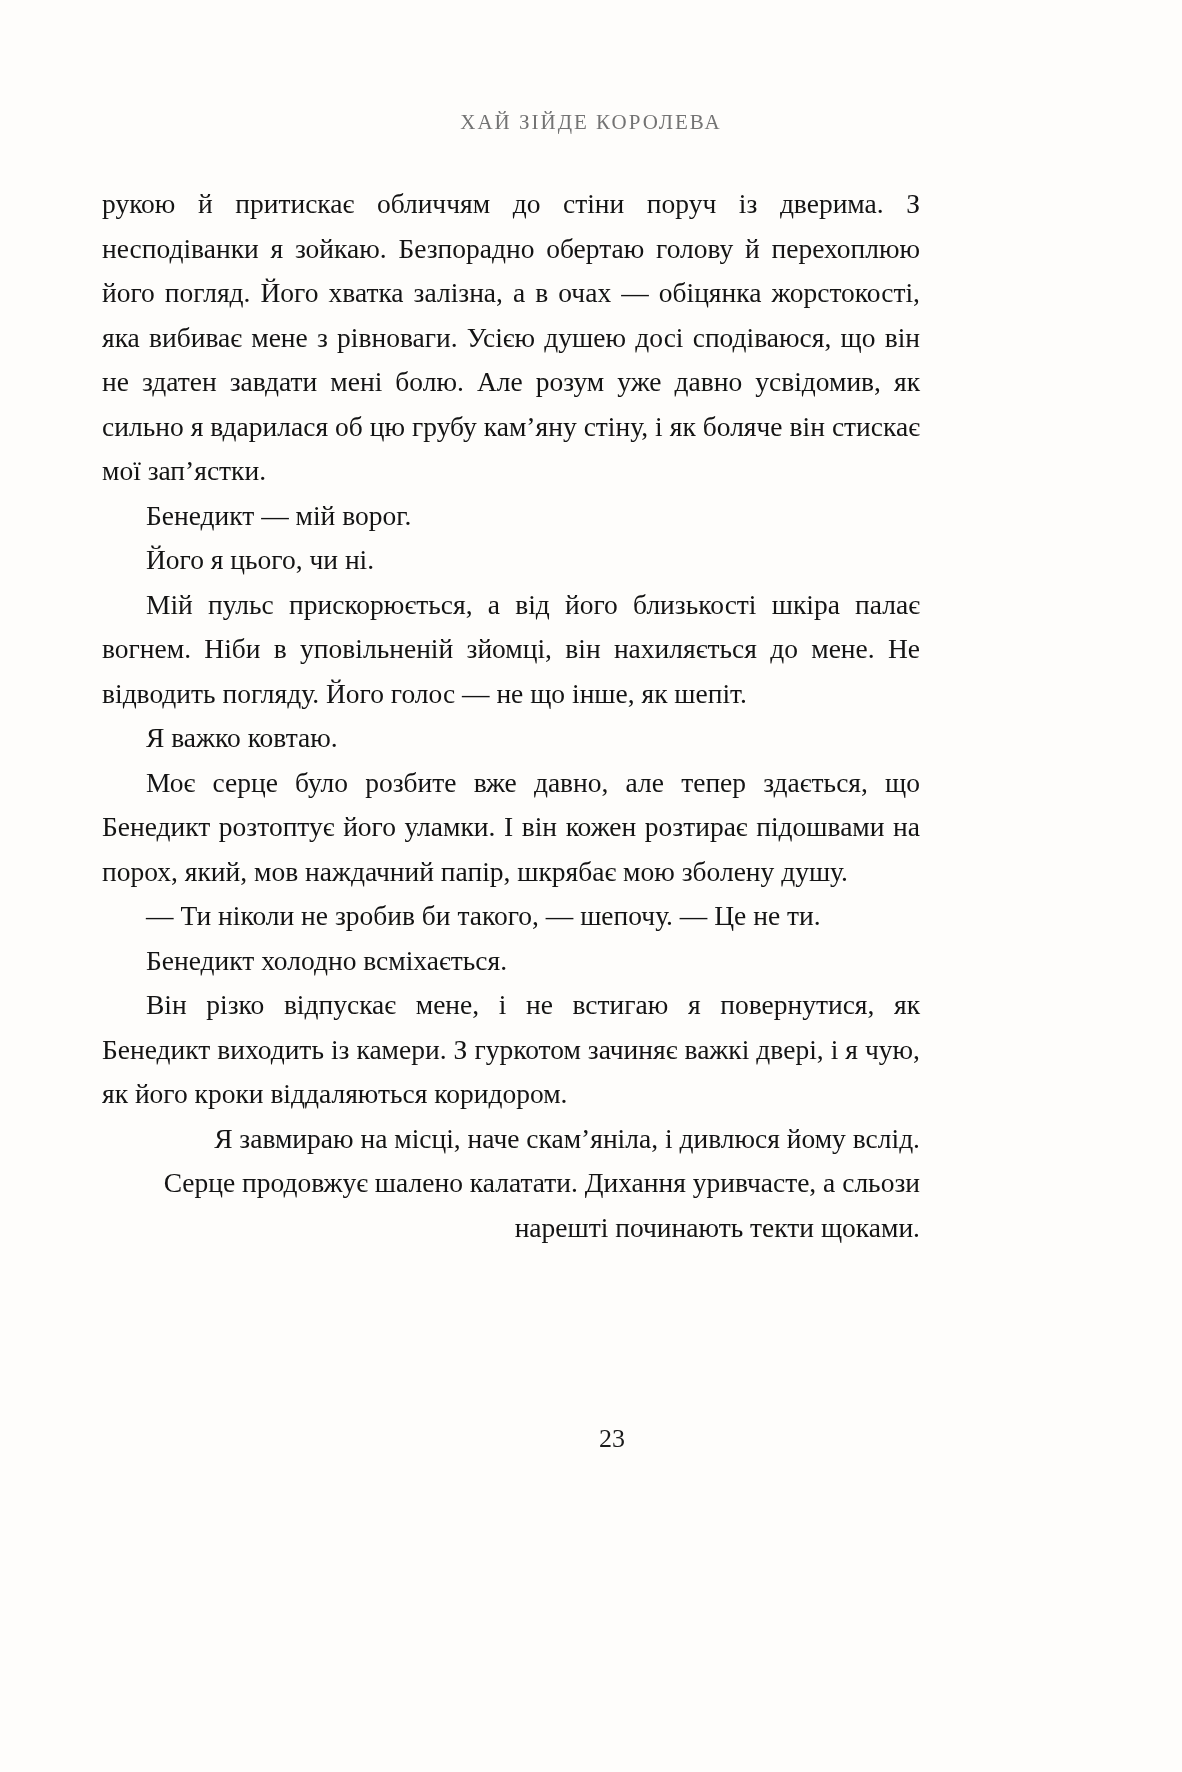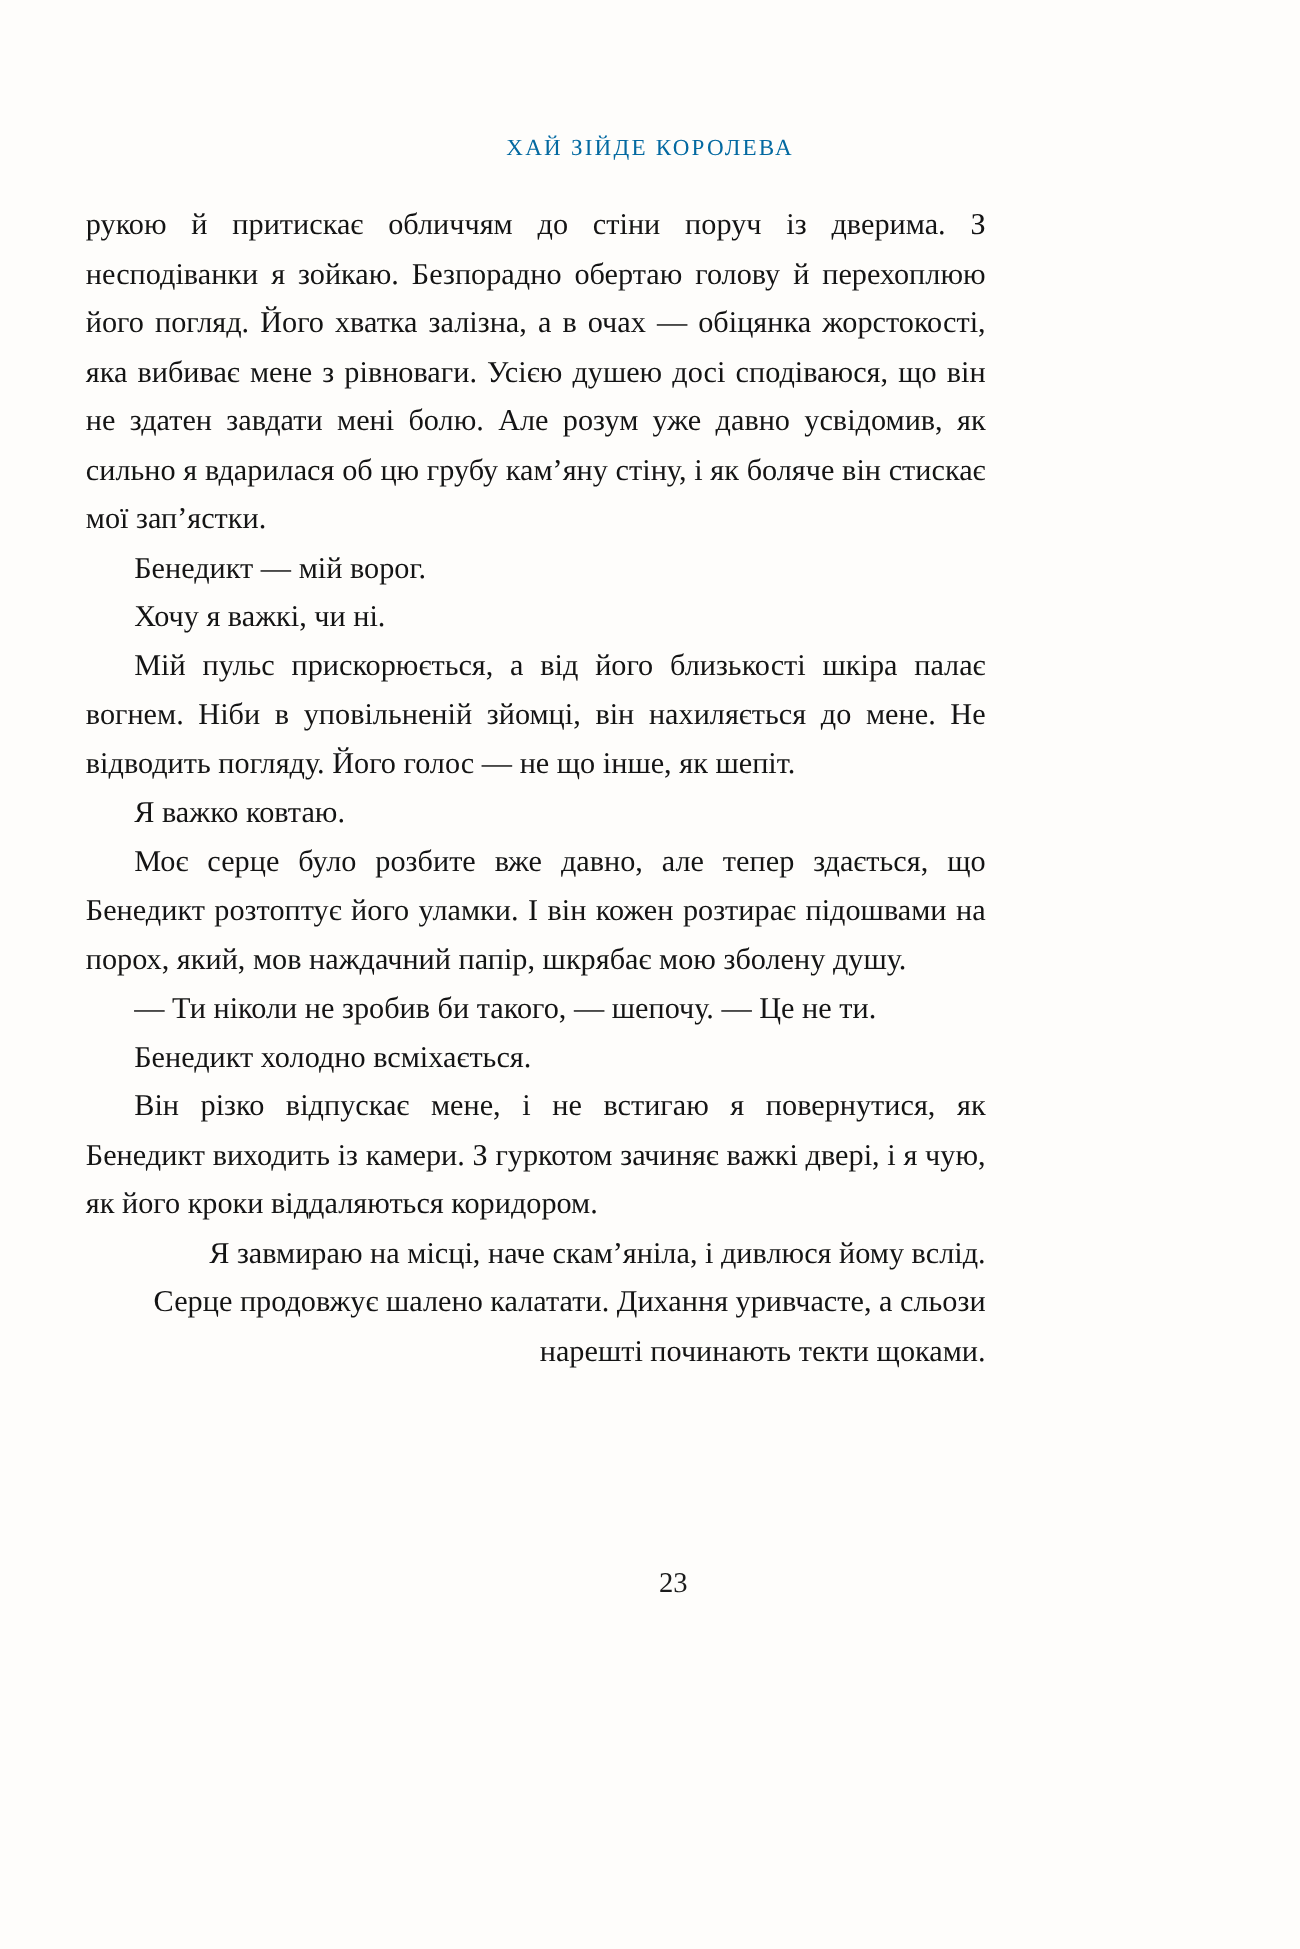--- a/index.html
+++ b/index.html
@@ -15,34 +15,34 @@
   }
   .page {
     position: relative;
     width: 1182px;
     height: 1772px;
     background: #fefdfb;
     box-sizing: border-box;
   }
   .running-head {
     position: absolute;
-    top: 122px;
+    top: 110px;
     left: 0;
     width: 100%;
     text-align: center;
     font-family: "Liberation Serif", "DejaVu Serif", serif;
     font-size: 21px;
     letter-spacing: 2.0px;
-    color: #0369a1;
+    color: #737373;
     font-weight: 400;
   }
   .body-col {
     position: absolute;
     top: 182px;
-    left: 78px;
+    left: 102px;
     width: 818px;
   }
   p.para {
     margin: 0;
     font-size: 27.5px;
     line-height: 44.5px;
     color: #141414;
     text-align: justify;
     text-justify: inter-word;
     text-indent: 44px;
@@ -71,21 +71,21 @@
 </head>
 <body>
 
 <div class="page">
 
   <div class="running-head">ХАЙ ЗІЙДЕ КОРОЛЕВА</div>
 
   <div class="body-col">
     <p class="para noindent">рукою й притискає обличчям до стіни поруч із дверима. З несподіванки я зойкаю. Безпорадно обертаю голову й перехоплюю його погляд. Його хватка залізна, а в очах — обіцянка жорстокості, яка вибиває мене з рівноваги. Усією душею досі сподіваюся, що він не здатен завдати мені болю. Але розум уже давно усвідомив, як сильно я вдарилася об цю грубу кам’яну стіну, і як боляче він стискає мої зап’ястки.</p>
     <p class="para">Бенедикт — мій ворог.</p>
-    <p class="para">Хочу я важкі, чи ні.</p>
+    <p class="para">Його я цього, чи ні.</p>
     <p class="para">Мій пульс прискорюється, а від його близькості шкіра палає вогнем. Ніби в уповільненій зйомці, він нахиляється до мене. Не відводить погляду. Його голос — не що інше, як шепіт.</p>
     <p class="para">Я важко ковтаю.</p>
     <p class="para">Моє серце було розбите вже давно, але тепер здається, що Бенедикт розтоптує його уламки. І він кожен розтирає підошвами на порох, який, мов наждачний папір, шкрябає мою зболену душу.</p>
     <p class="para">— Ти ніколи не зробив би такого, — шепочу. — Це не ти.</p>
     <p class="para">Бенедикт холодно всміхається.</p>
     <p class="para">Він різко відпускає мене, і не встигаю я повернутися, як Бенедикт виходить із камери. З гуркотом зачиняє важкі двері, і я чую, як його кроки віддаляються коридором.</p>
     <p class="para last-left">Я завмираю на місці, наче скам’яніла, і дивлюся йому вслід. Серце продовжує шалено калатати. Дихання уривчасте, а сльози нарешті починають текти щоками.</p>
   </div>
 
   <div class="folio">23</div>

